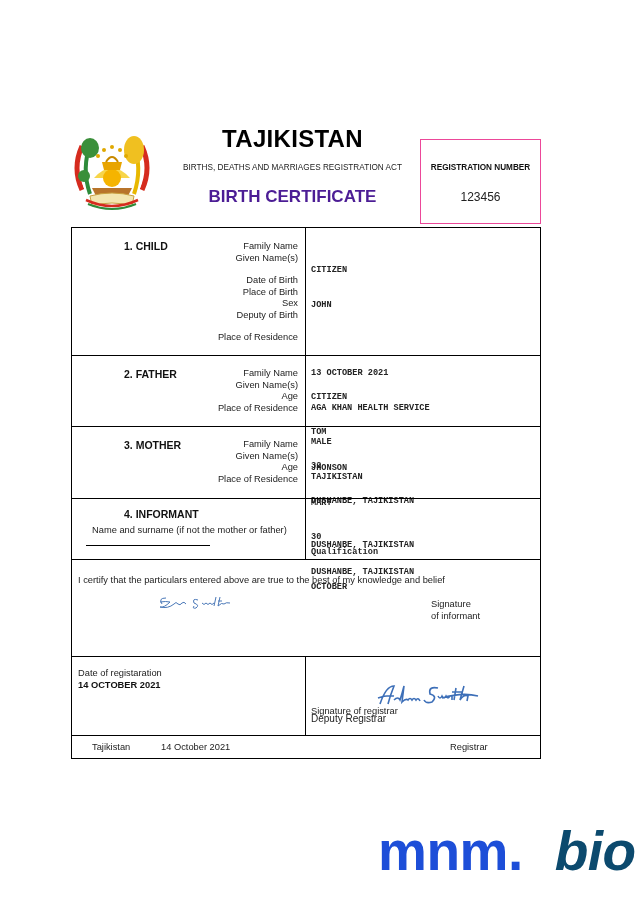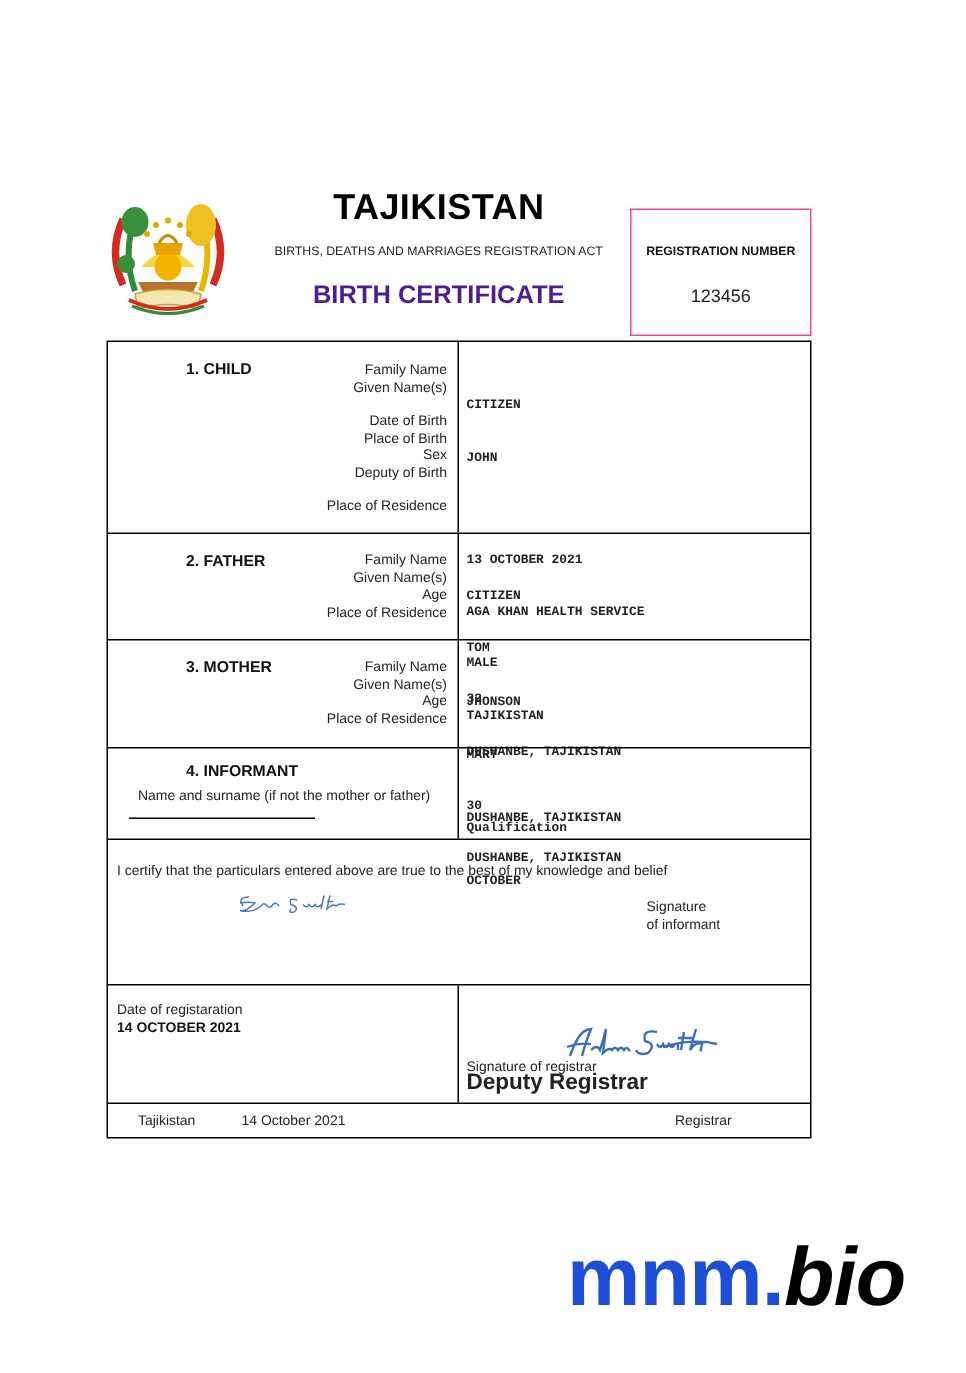--- a/index.html
+++ b/index.html
@@ -34,28 +34,28 @@
     .inf-line { position: absolute; left: 14px; top: 46px; width: 124px; border-top: 1px solid #000; }
 
     .certify { position: absolute; left: 6px; top: 15px; font-size: 9.3px; color: #222; }
     .sig-informant { position: absolute; left: 84px; top: 32px; width: 80px; height: 20px; }
     .sig-informant-label { position: absolute; left: 359px; top: 39px; font-size: 9.3px; color: #222; line-height: 11.5px; }
 
     .reg-date-label { position: absolute; left: 6px; top: 11px; font-size: 9.3px; color: #222; }
     .reg-date-value { position: absolute; left: 6px; top: 23px; font-weight: bold; font-size: 9.3px; color: #111; }
     .sig-registrar-label { position: absolute; left: 239px; top: 11px; font-size: 9.3px; color: #222; margin-top: 38px; }
     .sig-registrar { position: absolute; left: 300px; top: 25px; width: 110px; height: 26px; }
-    .deputy { position: absolute; left: 239px; top: 56px; font-size: 15px; color: #222; font-weight: bold; }
+    .deputy { position: absolute; left: 239px; top: 56px; font-size: 10px; color: #222; }
 
     .foot { position: absolute; left: 0; width: 100%; top: 508px; height: 23px; }
     .foot span { position: absolute; top: 6px; font-size: 9.3px; color: #222; }
 
     .brand { position: absolute; left: 378px; top: 818px; font-weight: bold; font-size: 55px; line-height: 66px; letter-spacing: -0.5px; }
     .brand .a { color: #1d4ed8; }
-    .brand .b { color: #000000; font-style: italic; }
+    .brand .b { color: #0c4a6e; font-style: italic; margin-left: 32px; }
   </style>
 </head>
 <body>
 
 <div class="emblem">
   <svg viewBox="0 0 88 84" width="88" height="84">
     <path d="M14 62 Q4 40 14 18" stroke="#d52b1e" stroke-width="5" fill="none"></path>
     <path d="M19 64 Q9 40 19 16" stroke="#ffffff" stroke-width="3" fill="none"></path>
     <path d="M22 66 Q13 40 23 14" stroke="#2e8b3a" stroke-width="4" fill="none"></path>
     <path d="M74 62 Q84 40 74 18" stroke="#d52b1e" stroke-width="5" fill="none"></path>

